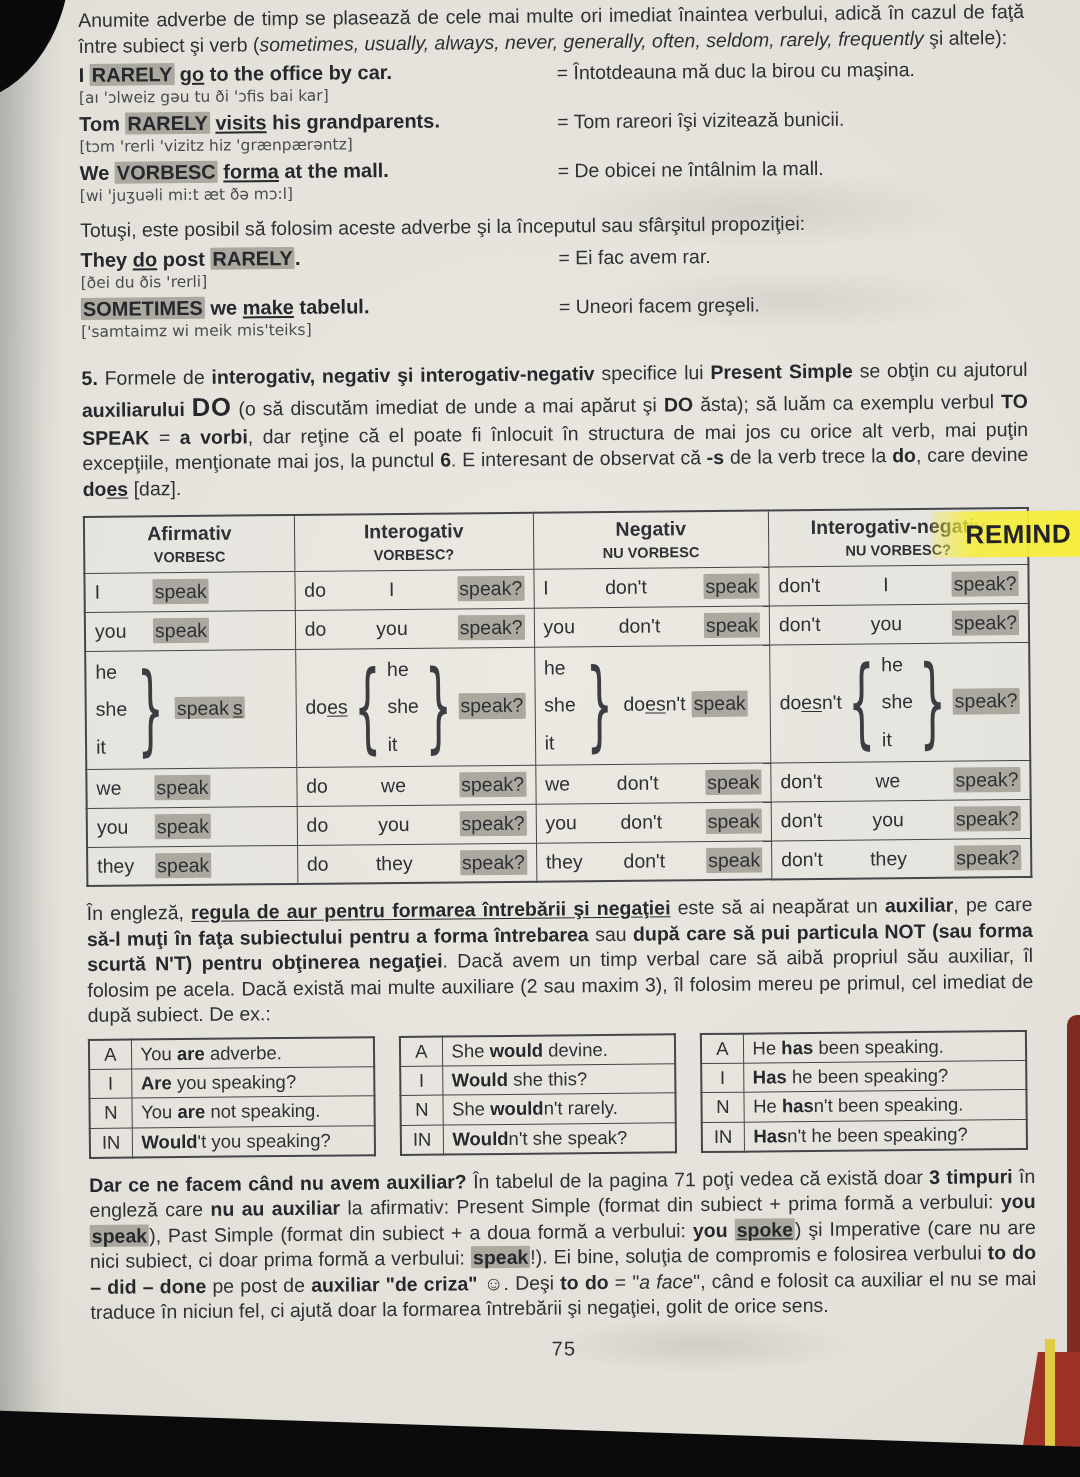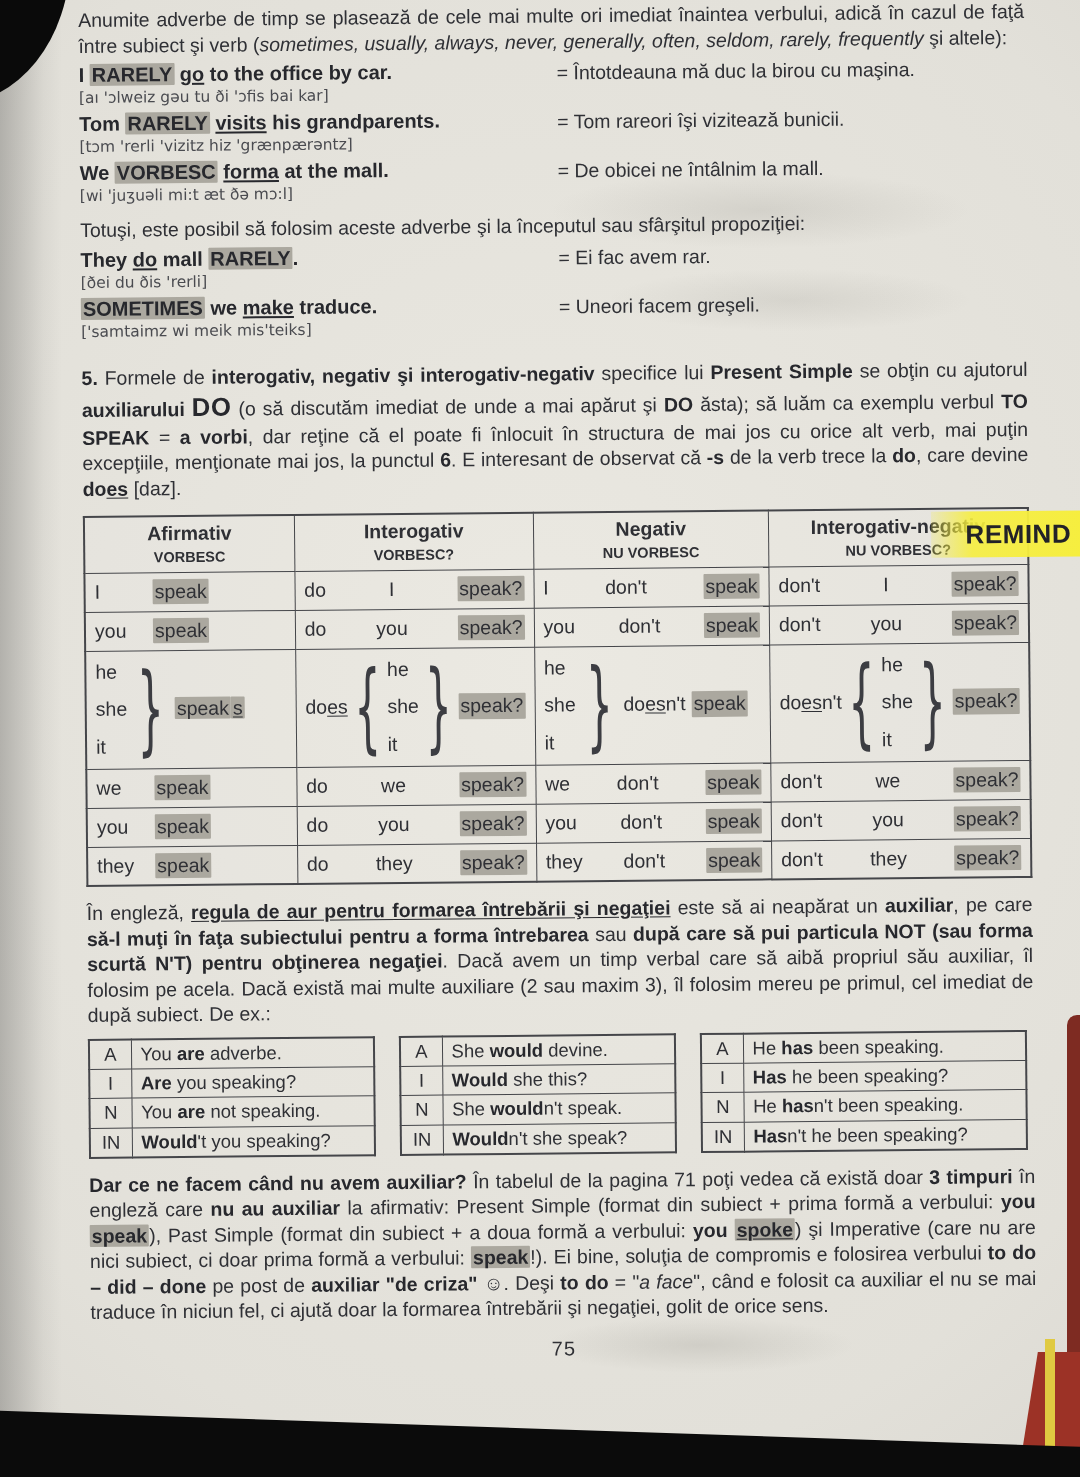--- a/index.html
+++ b/index.html
@@ -109,28 +109,28 @@
         </div>
         <div class="ex-ro">= De obicei ne întâlnim la mall.</div>
       </div>
     </div>
 
     <p class="para mt1">Totuşi, este posibil să folosim aceste adverbe şi la începutul sau sfârşitul propoziţiei:</p>
 
     <div>
       <div class="ex-row">
         <div class="ex-left">
-          <div class="ex-en"><span class="b">They </span><span class="b u">do</span><span class="b"> mall </span><span class="b hl">RARELY</span><span class="b">.</span></div>
+          <div class="ex-en"><span class="b">They </span><span class="b u">do</span><span class="b"> post </span><span class="b hl">RARELY</span><span class="b">.</span></div>
           <div class="ex-ipa">[ðei du ðis 'rerli]</div>
         </div>
         <div class="ex-ro">= Ei fac avem rar.</div>
       </div>
       <div class="ex-row">
         <div class="ex-left">
-          <div class="ex-en"><span class="b hl">SOMETIMES</span><span class="b"> we </span><span class="b u">make</span><span class="b"> traduce.</span></div>
+          <div class="ex-en"><span class="b hl">SOMETIMES</span><span class="b"> we </span><span class="b u">make</span><span class="b"> tabelul.</span></div>
           <div class="ex-ipa">['samtaimz wi meik mis'teiks]</div>
         </div>
         <div class="ex-ro">= Uneori facem greşeli.</div>
       </div>
     </div>
 
     <p class="para mt2"><span class="b">5. </span><span>Formele de </span><span class="b">interogativ, negativ şi interogativ-negativ</span><span> specifice lui </span><span class="b">Present Simple</span><span> se obţin cu ajutorul </span><span class="b">auxiliarului </span><span class="b big">DO</span><span> (o să discutăm imediat de unde a mai apărut şi </span><span class="b">DO</span><span> ăsta); să luăm ca exemplu verbul </span><span class="b">TO SPEAK</span><span> = </span><span class="b">a vorbi</span><span>, dar reţine că el poate fi înlocuit în structura de mai jos cu orice alt verb, mai puţin excepţiile, menţionate mai jos, la punctul </span><span class="b">6</span><span>. E interesant de observat că </span><span class="b">-s</span><span> de la verb trece la </span><span class="b">do</span><span>, care devine </span><span class="b">do</span><span class="b u">es</span><span> [daz].</span></p>
 
     <div class="verb-table-wrap">
       <div class="remind">REMIND</div>
@@ -390,21 +390,21 @@
             <tr>
               <td class="lab">A</td>
               <td><span>She </span><span class="b">would</span><span> devine.</span></td>
             </tr>
         <tr>
               <td class="lab">I</td>
               <td><span class="b">Would</span><span> she this?</span></td>
             </tr>
         <tr>
               <td class="lab">N</td>
-              <td><span>She </span><span class="b">would</span><span>n't speak.</span></td>
+              <td><span>She </span><span class="b">would</span><span>n't rarely.</span></td>
             </tr>
         <tr>
               <td class="lab">IN</td>
               <td><span class="b">Would</span><span>n't she speak?</span></td>
             </tr>
       </tbody>
         </table>
       <table class="aux aux-2">
         <tbody>
             <tr>

